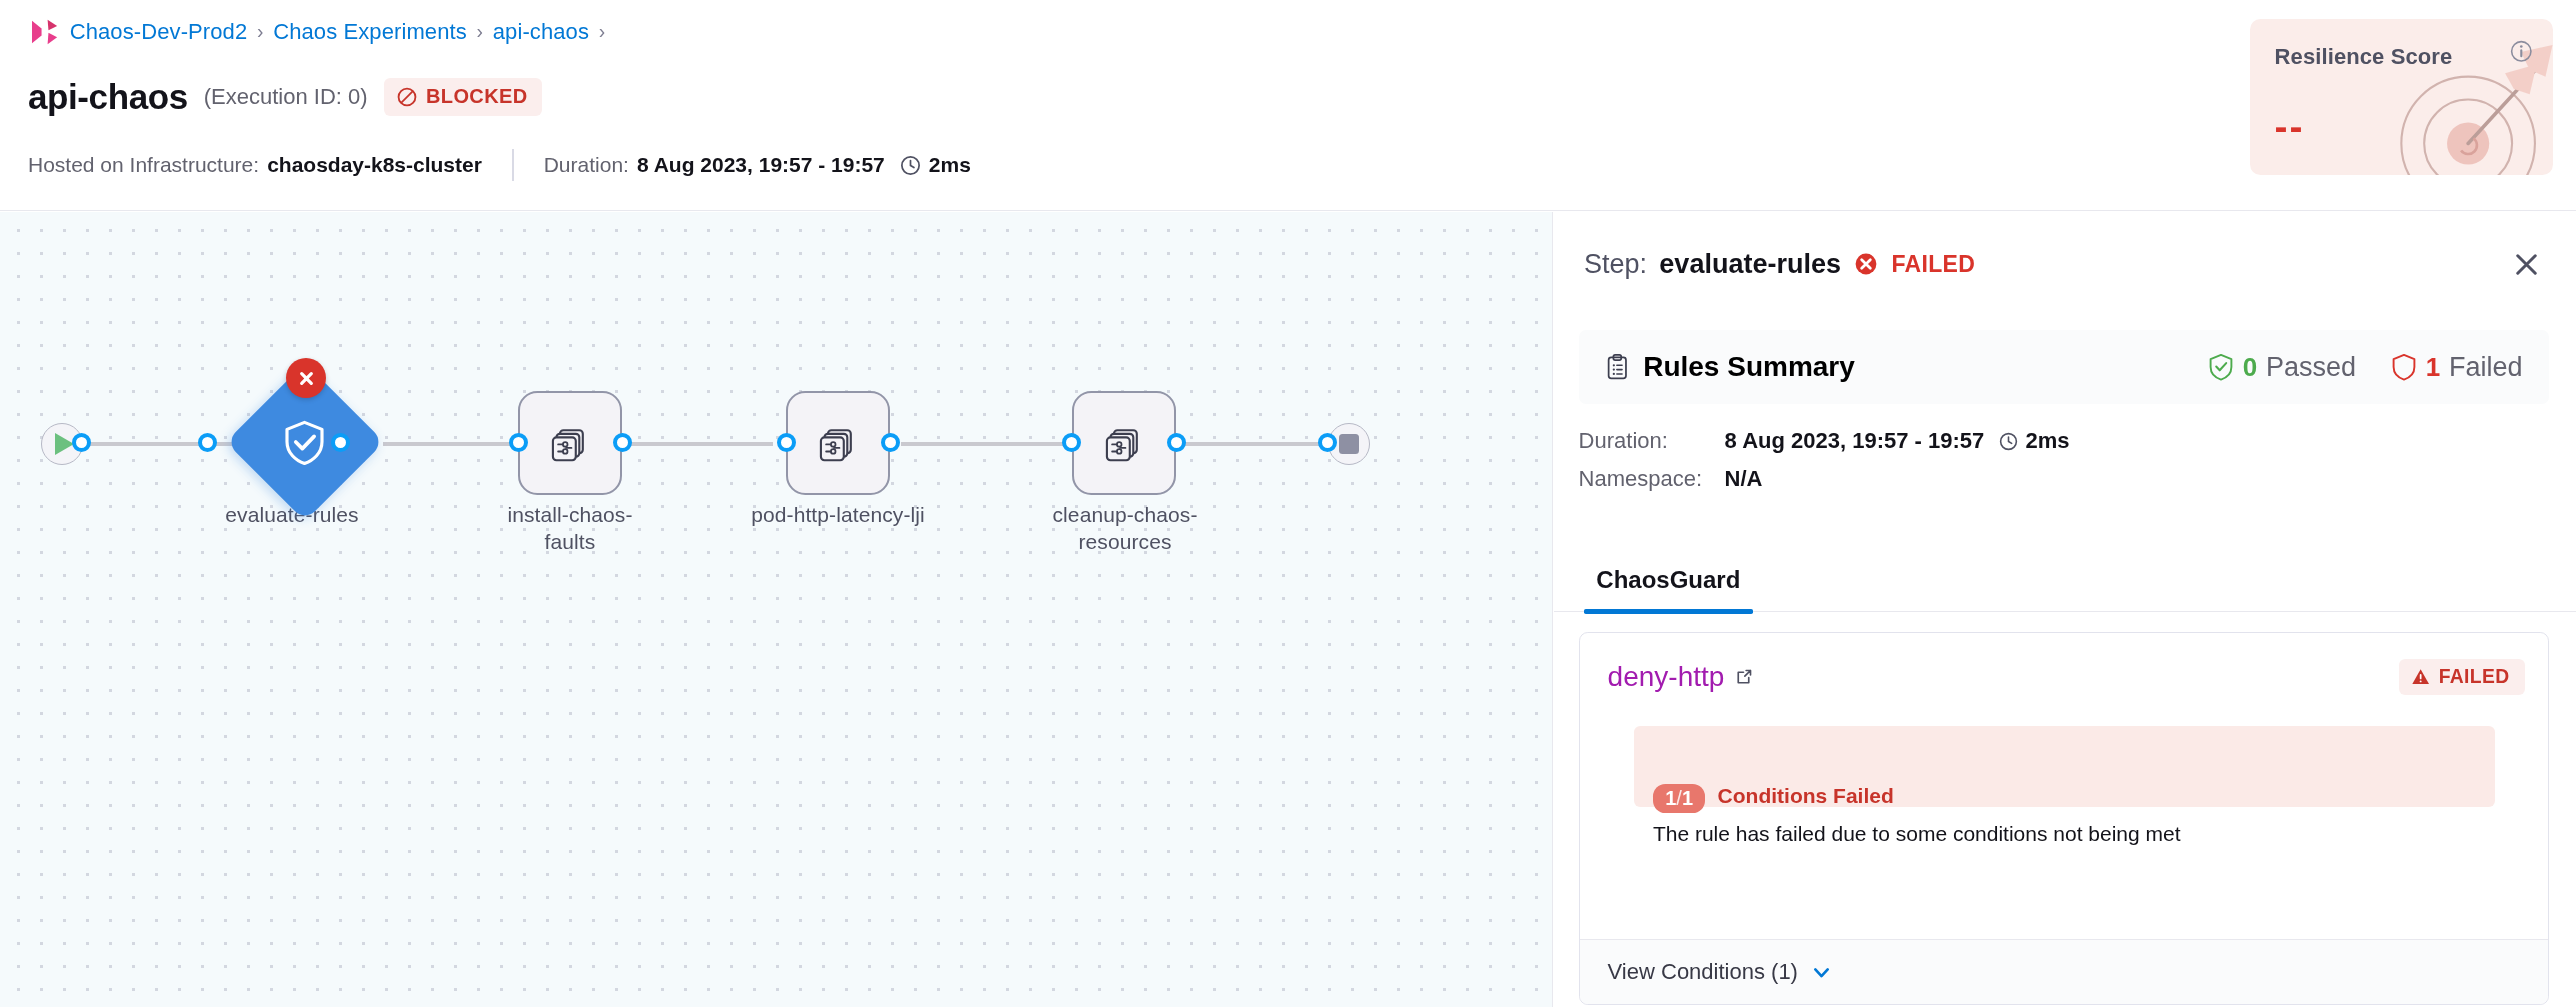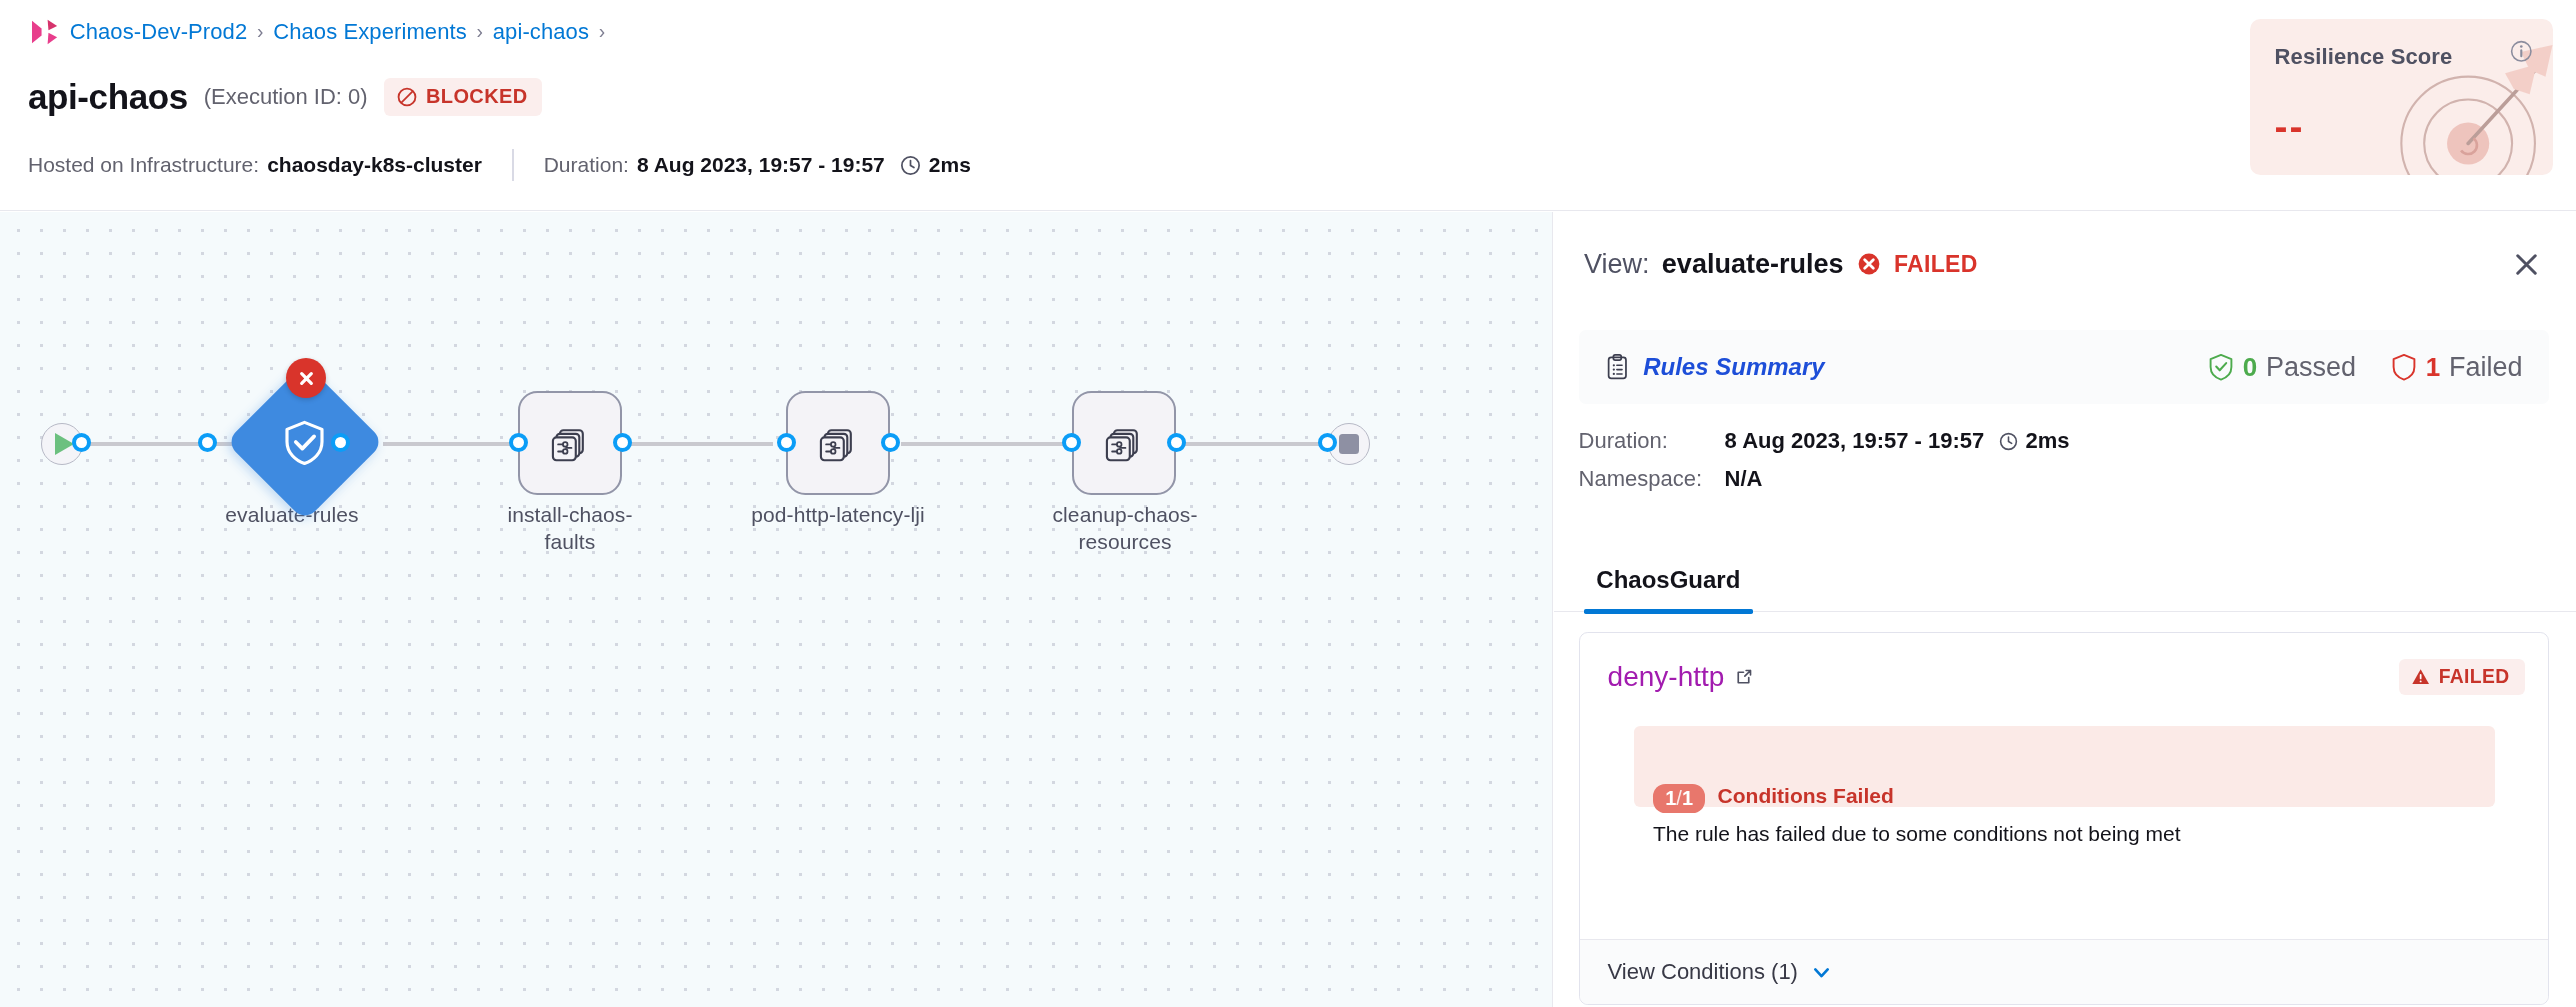--- a/index.html
+++ b/index.html
@@ -136,21 +136,21 @@
     cursor:pointer;
   }
 
   .rules-summary {
     position:absolute; left:24.6px; top:118px; width:970px; height:74px;
     background:#fafbfc; border-radius:7px;
     display:flex; align-items:center; padding:0 26px;
   }
   .rs-left { display:flex; align-items:center; gap:14px; }
   .clipboard-ic { width:24.6px; height:26px; }
-  .rs-label { font-size:24px; font-weight:700; color:#1d4ed8;font-style:italic; }
+  .rs-label { font-size:28px; font-weight:700; color:#000000; }
   .rs-right { margin-left:auto; display:flex; align-items:center; gap:35px; }
   .rs-stat { display:flex; align-items:center; gap:8.8px; }
   .shield-ic { width:26px; height:28px; }
   .rs-num { font-size:26px; font-weight:700; }
   .rs-num.pass { color:#4dab4d; }
   .rs-num.fail { color:#d9342b; }
   .rs-word { font-size:27px; color:#62626e; }
 
   .kv-block { position:absolute; left:24.6px; top:216px; }
   .kv-row { display:flex; align-items:center; margin-bottom:12.3px; }
@@ -351,21 +351,21 @@
     <div class="port" style="left:1318px;"></div>
     <div class="terminal" style="left:1328px;">
       <div class="stop-sq"></div>
     </div>
   </div>
 
   <div class="panel">
 
     <div class="panel-head">
       <div class="panel-title-wrap">
-        <span class="panel-step-lbl">View:</span>
+        <span class="panel-step-lbl">Step:</span>
         <span class="panel-step-name">evaluate-rules</span>
         <svg class="failed-ic" viewBox="0 0 30 30">
           <circle cx="15" cy="15" r="12" fill="#d9342b"></circle>
           <path d="M10 10 L20 20 M20 10 L10 20" stroke="#ffffff" stroke-width="3.2" stroke-linecap="round"></path>
         </svg>
         <span class="panel-status">FAILED</span>
       </div>
       <svg class="panel-close" viewBox="0 0 40 40">
         <path d="M10 10 L30 30 M30 10 L10 30" stroke="#4f5162" stroke-width="3.4" stroke-linecap="round"></path>
       </svg>

